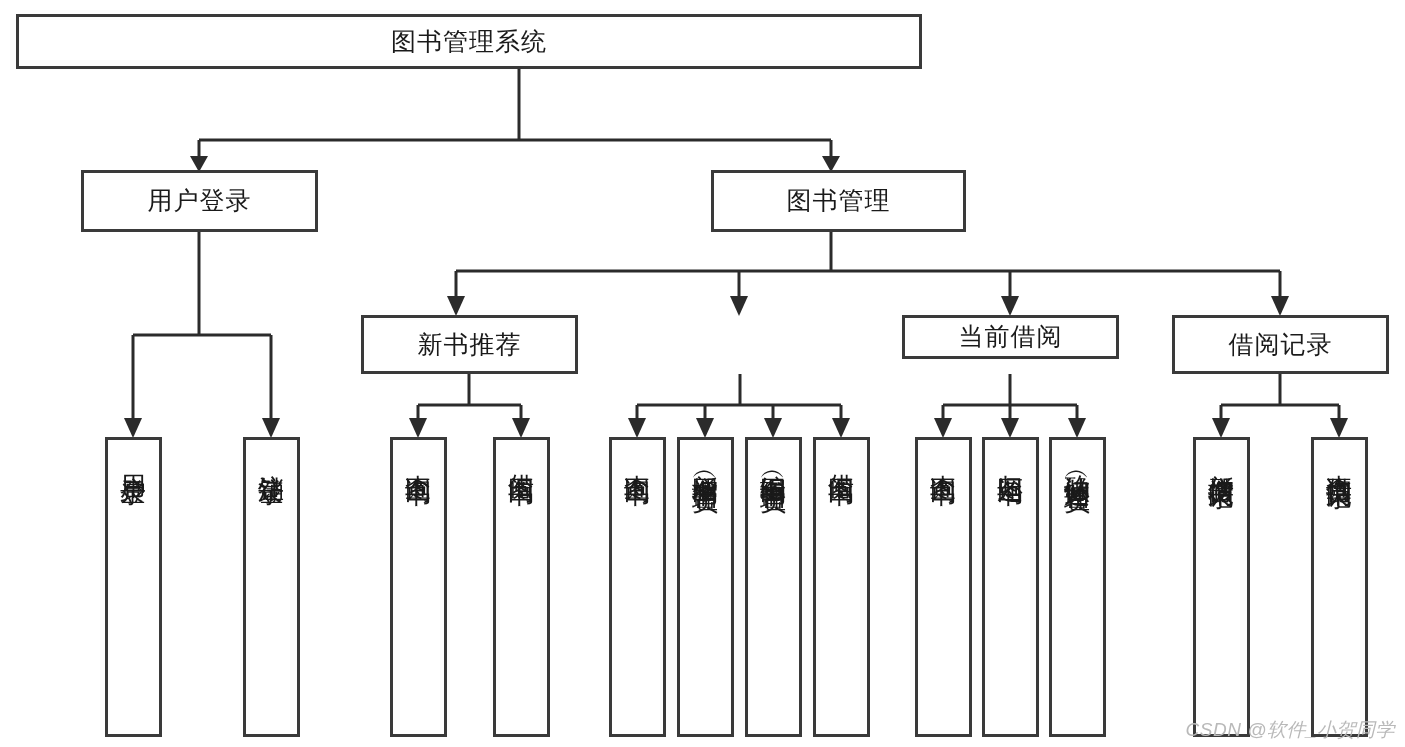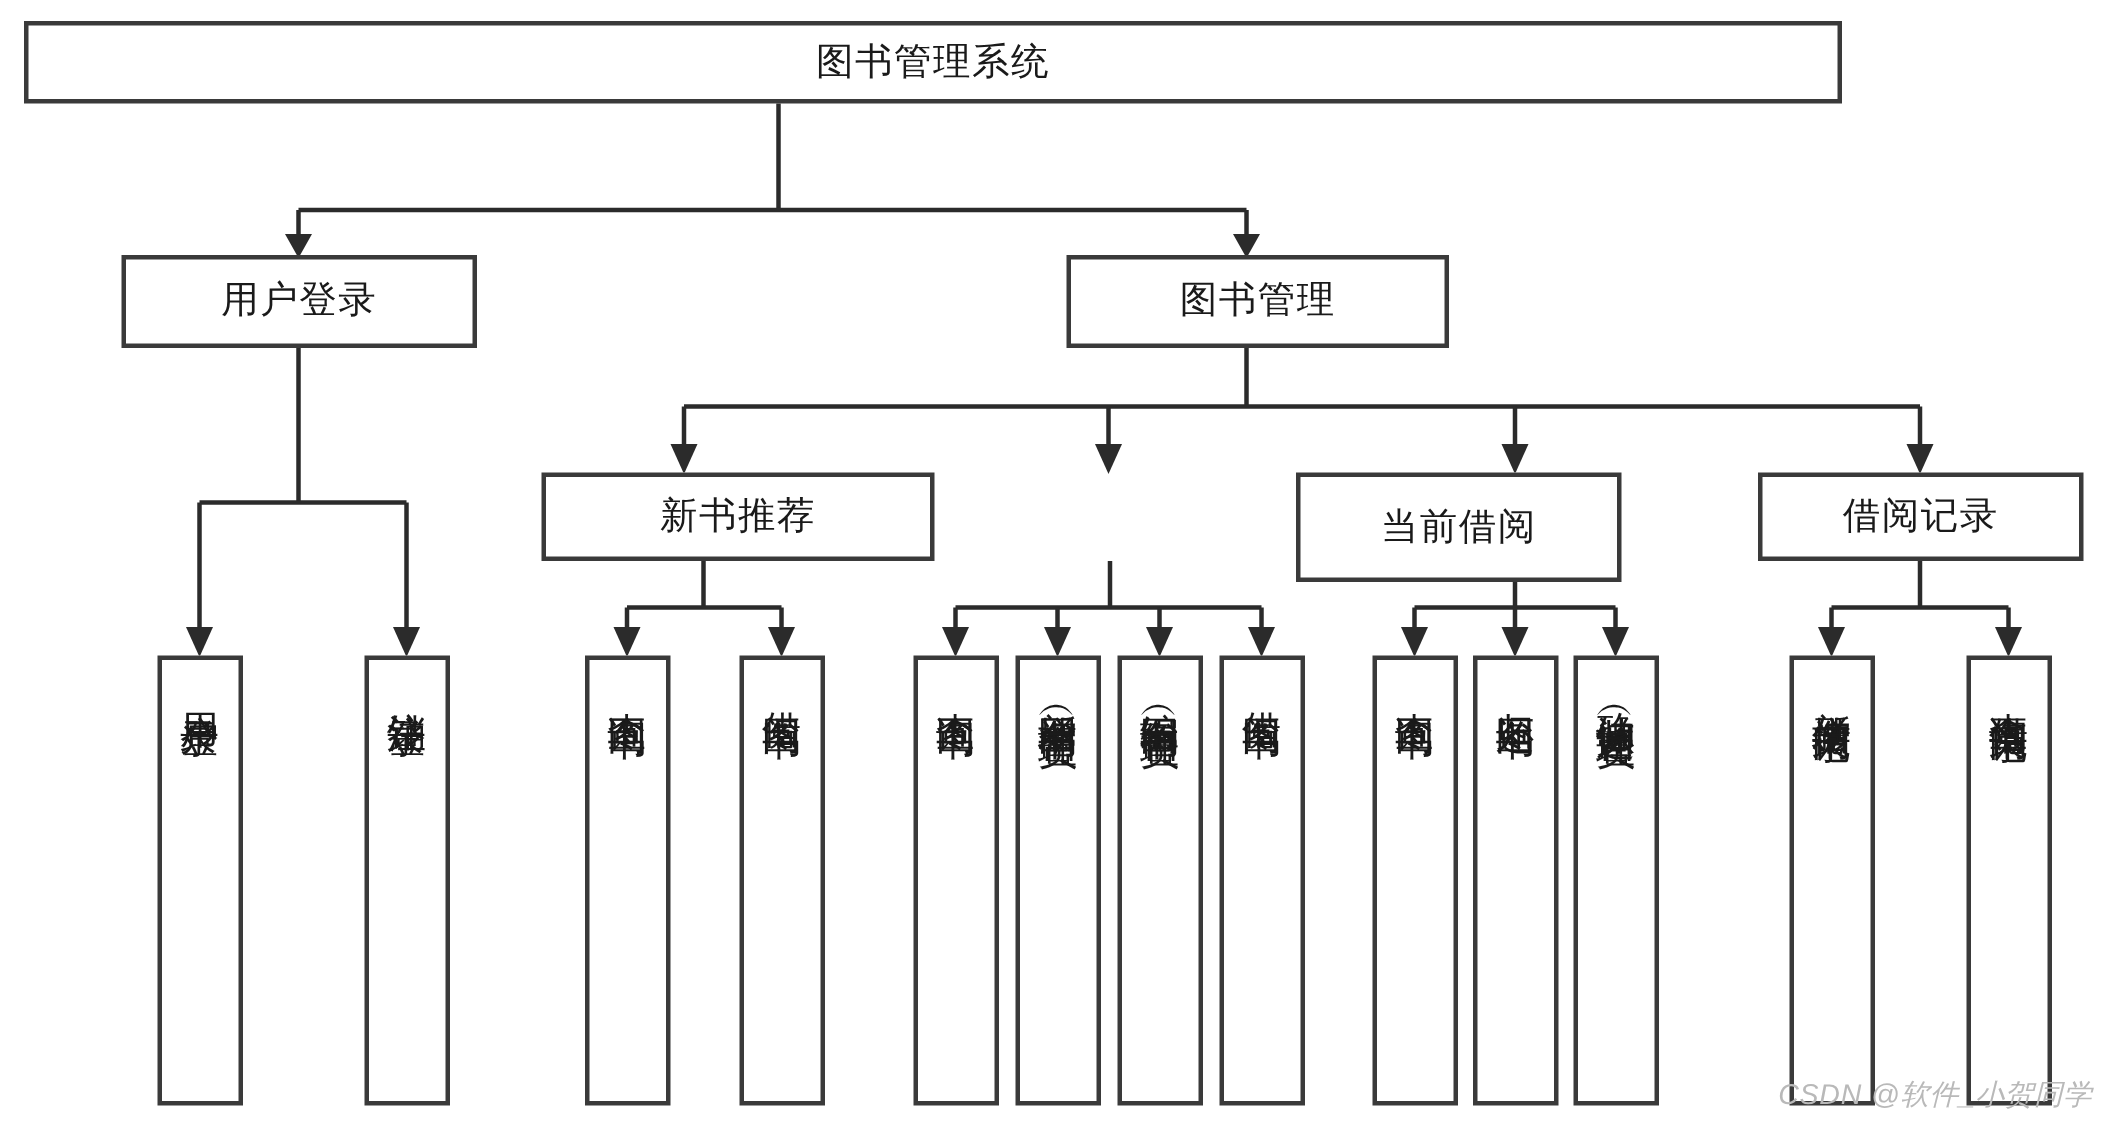--- a/index.html
+++ b/index.html
@@ -131,38 +131,38 @@
     <polygon points="1068,418 1086,418 1077,438"></polygon>
 
     <line x1="1280" y1="374" x2="1280" y2="405"></line>
     <line x1="1221" y1="405" x2="1339" y2="405"></line>
     <line x1="1221" y1="405" x2="1221" y2="420"></line>
     <polygon points="1212,418 1230,418 1221,438"></polygon>
     <line x1="1339" y1="405" x2="1339" y2="420"></line>
     <polygon points="1330,418 1348,418 1339,438"></polygon>
   </svg>
 
-  <div class="node horiz root" style="left:16px;top:14px;width:1212px;height:55px;">
+  <div class="node horiz root" style="left:16px;top:14px;width:906px;height:55px;">
     <span class="node-label">图书管理系统</span>
   </div>
 
   <div class="node horiz" style="left:81px;top:170px;width:237px;height:62px;">
     <span class="node-label">用户登录</span>
   </div>
 
   <div class="node horiz" style="left:711px;top:170px;width:255px;height:62px;">
     <span class="node-label">图书管理</span>
   </div>
 
-  <div class="node horiz" style="left:361px;top:315px;width:262px;height:59px;">
+  <div class="node horiz" style="left:361px;top:315px;width:217px;height:59px;">
     <span class="node-label">新书推荐</span>
   </div>
 
 
-  <div class="node horiz" style="left:864px;top:315px;width:217px;height:73px;">
+  <div class="node horiz" style="left:902px;top:315px;width:217px;height:44px;">
     <span class="node-label">当前借阅</span>
   </div>
 
   <div class="node horiz" style="left:1172px;top:315px;width:217px;height:59px;">
     <span class="node-label">借阅记录</span>
   </div>
 
   <div class="node leaf" style="left:105px;top:437px;width:57px;height:300px;">
     <span class="node-label">用户登录</span>
   </div>

